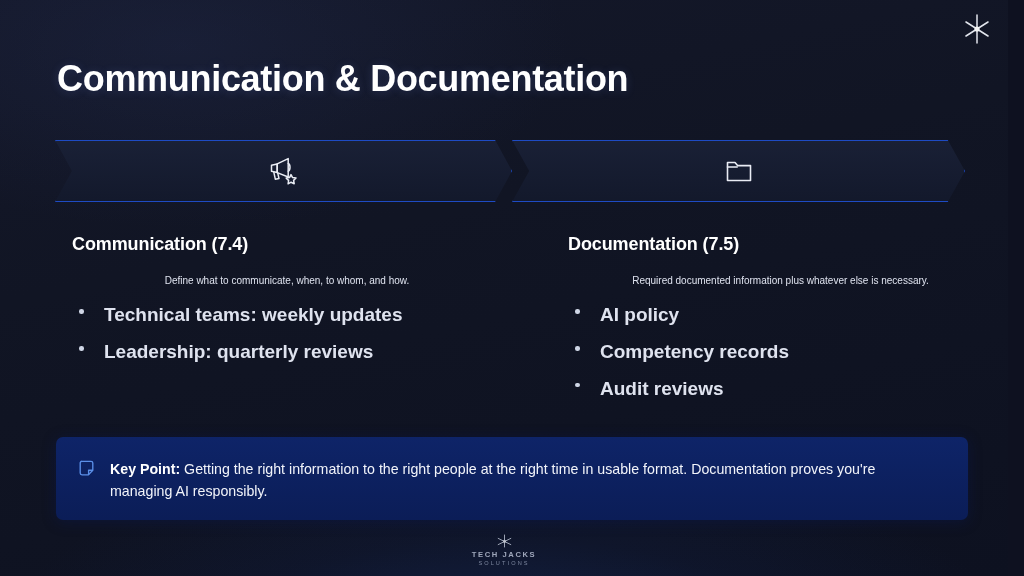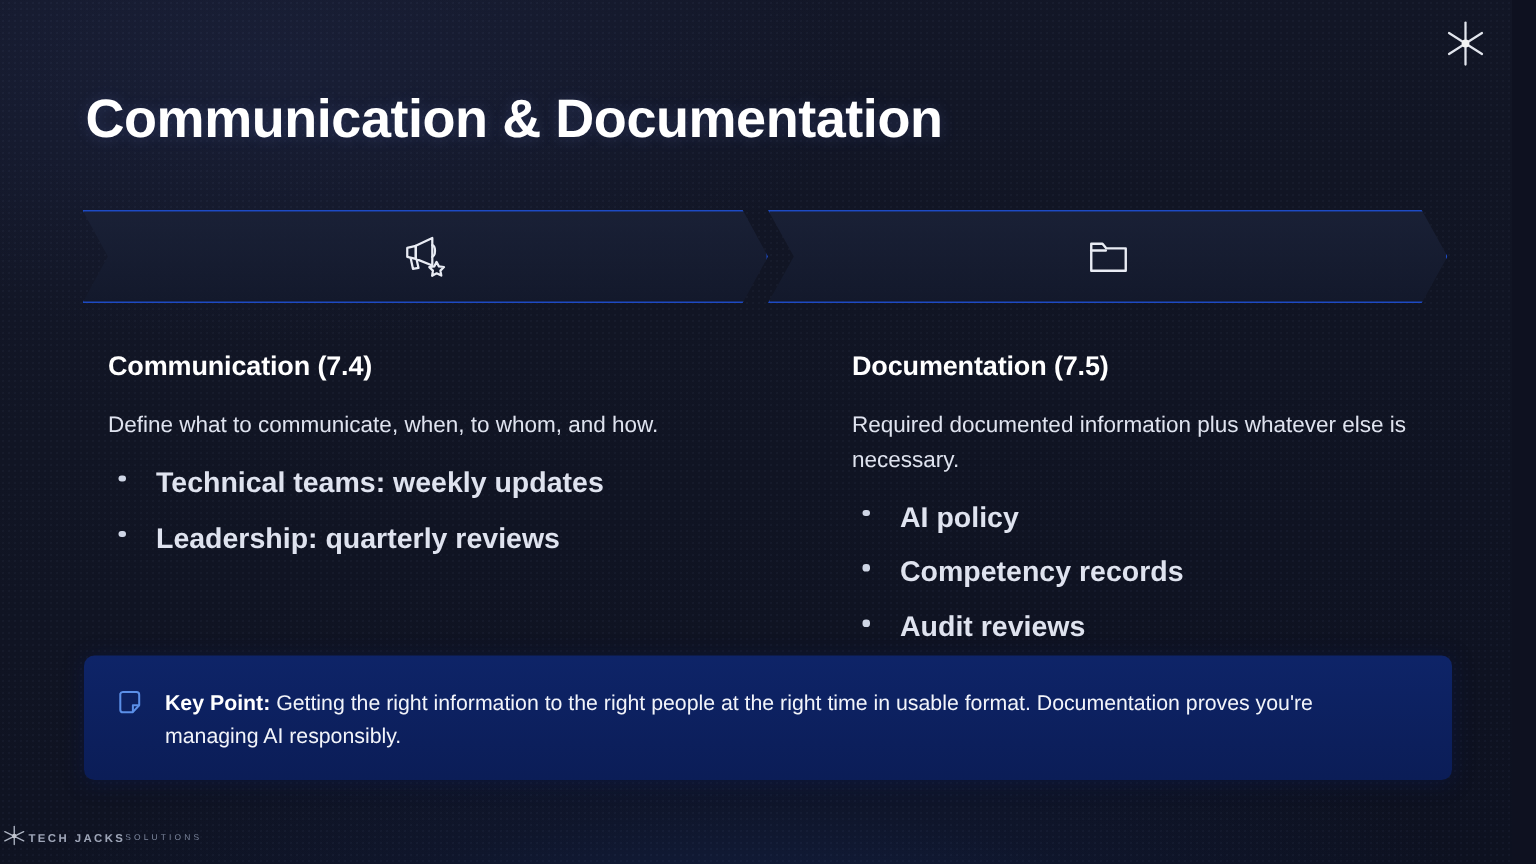--- a/index.html
+++ b/index.html
@@ -91,24 +91,25 @@
   #column-documentation { left: 528px; width: 425px; margin-left: 40px; }
 
   .col-heading {
     font-size: 18px;
     font-weight: bold;
     color: #ffffff;
     letter-spacing: -0.1px;
     margin-bottom: 18px;
   }
   .col-desc {
-    font-size: 15px;
+    font-size: 10px;
     line-height: 1.52;
     color: #dfe3ef;
     margin-bottom: 14px;
+    text-align: center;
   }
   ul.col-list { list-style: none; }
   ul.col-list li {
     position: relative;
     font-size: 19px;
     line-height: 1.36;
     color: #dfe3ef;
     padding-left: 32px;
     margin-bottom: 11px;
     font-weight: bold;
@@ -145,21 +146,21 @@
     color: #f2f4fa;
   }
   #key-point-label { font-weight: bold; color: #ffffff; }
 
   
   #footer-logo {
     position: absolute;
     left: 0; right: 0;
     bottom: 10px;
     display: flex;
-    flex-direction: row;
+    flex-direction: column;
     align-items: center;
     z-index: 3;
     opacity: 0.80;
   }
   #footer-logo-mark { margin-bottom: 1px; }
   #footer-logo-name {
     font-size: 7.6px;
     font-weight: bold;
     letter-spacing: 1.6px;
     color: #c2cadd;

